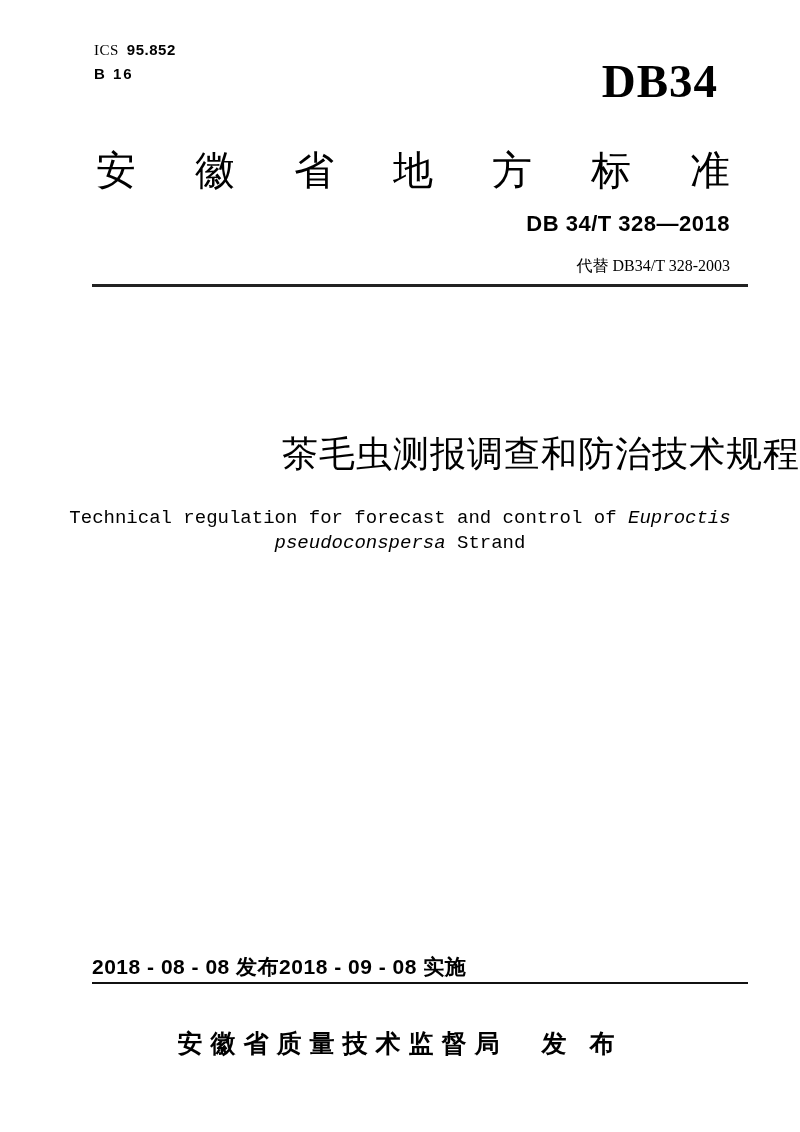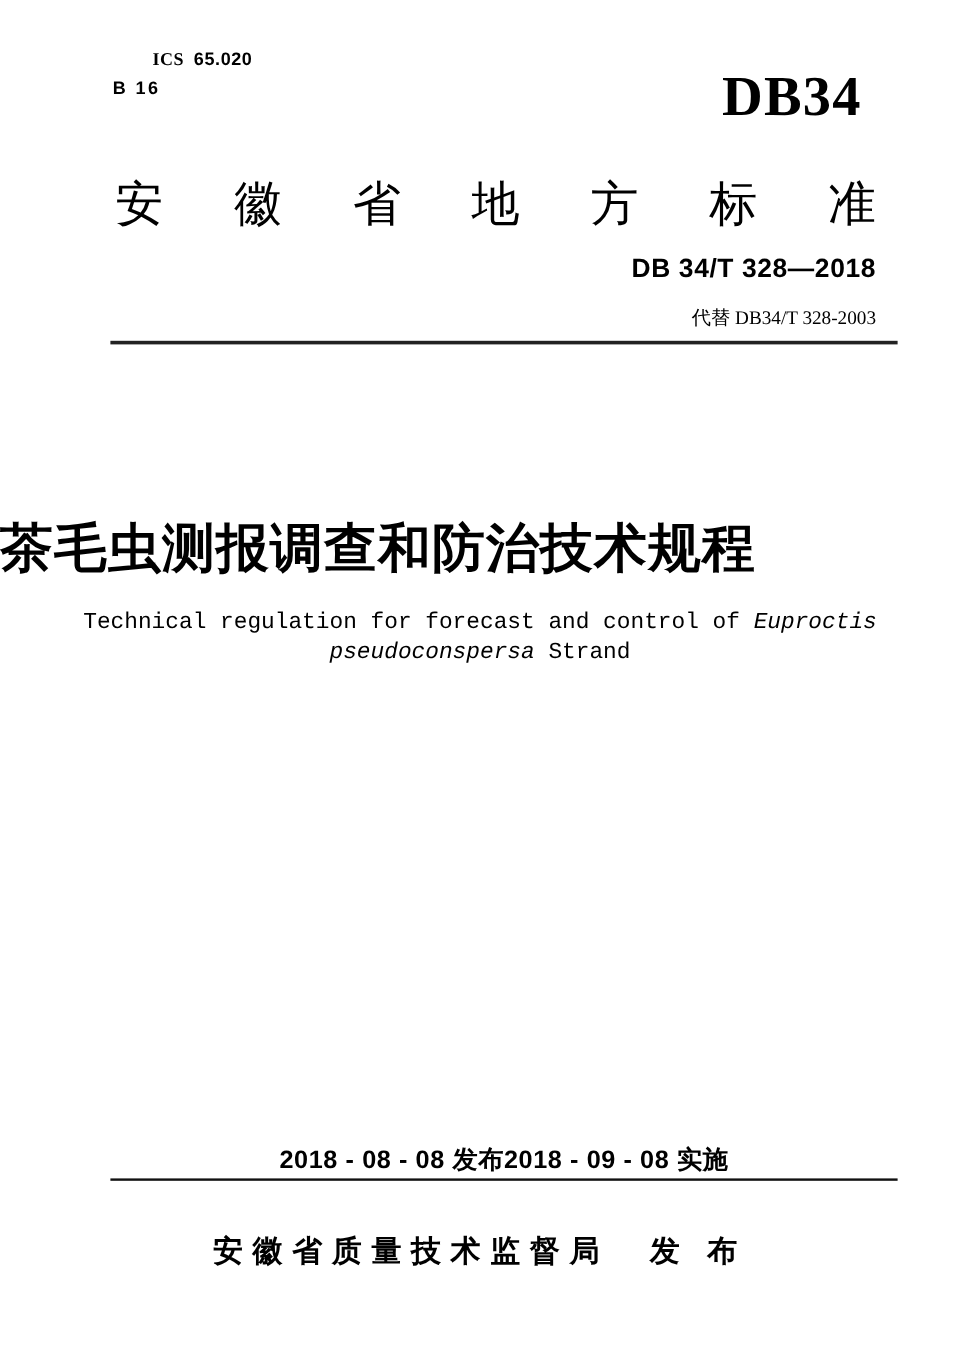--- a/index.html
+++ b/index.html
@@ -21,23 +21,22 @@
   .ics-block {
     position: absolute;
     left: 94px;
     top: 38px;
     font-size: 15px;
     line-height: 23px;
     letter-spacing: 0.5px;
   }
   .ics-line1 .ics-label {
     font-family: "Liberation Serif", "DejaVu Serif", serif;
-    font-weight: 700;
+    font-weight: 400;
     margin-right: 8px;
-    margin-left: 33px;
   }
   .ics-line1 .ics-code { font-weight: 700; }
   .ics-line2 { font-weight: 700; letter-spacing: 2px; }
 
   
   .logo {
     position: absolute;
     right: 82px;
     top: 58px;
     font-family: "Liberation Serif", "DejaVu Serif", serif;
@@ -90,23 +89,23 @@
     height: 3px;
     background: #222222;
   }
 
   
   .doc-title {
     position: absolute;
     left: 0;
     right: 0;
     top: 432px;
-    text-align: left;
-    font-size: 44px;
-    font-weight: 700;
+    text-align: right;
+    font-size: 36px;
+    font-weight: 400;
     letter-spacing: 1px;
     line-height: 1.2;
   }
 
   
   .doc-subtitle {
     position: absolute;
     left: 0;
     right: 0;
     top: 506px;
@@ -117,21 +116,21 @@
   }
   .doc-subtitle .italic { font-style: italic; }
 
   
   .dates-row {
     position: absolute;
     left: 92px;
     right: 52px;
     top: 954px;
     display: flex;
-    justify-content: center;
+    justify-content: flex-start;
     font-size: 21px;
     font-weight: 700;
     letter-spacing: 0.5px;
     line-height: 1.2;
   }
 
   .footer-rule {
     position: absolute;
     left: 92px;
     right: 52px;
@@ -156,21 +155,21 @@
     line-height: 1.2;
   }
 </style>
 </head>
 <body>
 
 <div class="page">
 
   <div class="ics-block">
     <div class="ics-line1">
-      <span class="ics-label">ICS</span><span class="ics-code">65.020</span>
+      <span class="ics-label">ICS</span><span class="ics-code">95.852</span>
     </div>
     <div class="ics-line2">B 16</div>
   </div>
 
   <div class="logo">DB34</div>
 
   <div class="standard-name">
     <span>安</span>
     <span>徽</span>
     <span>省</span>

